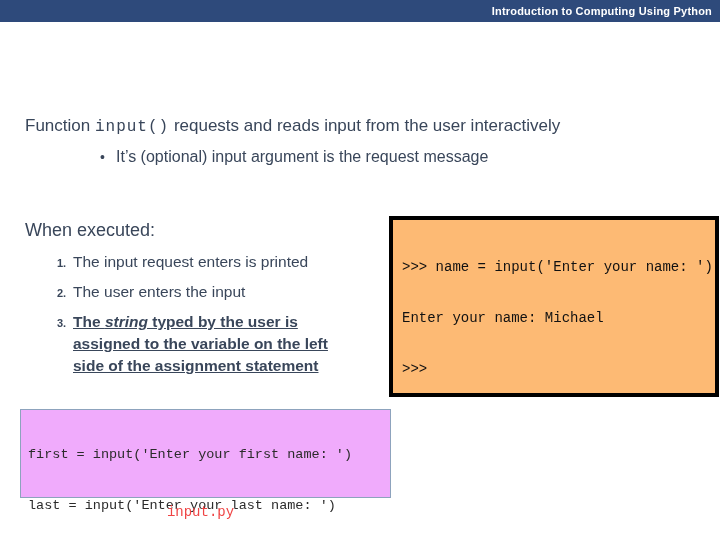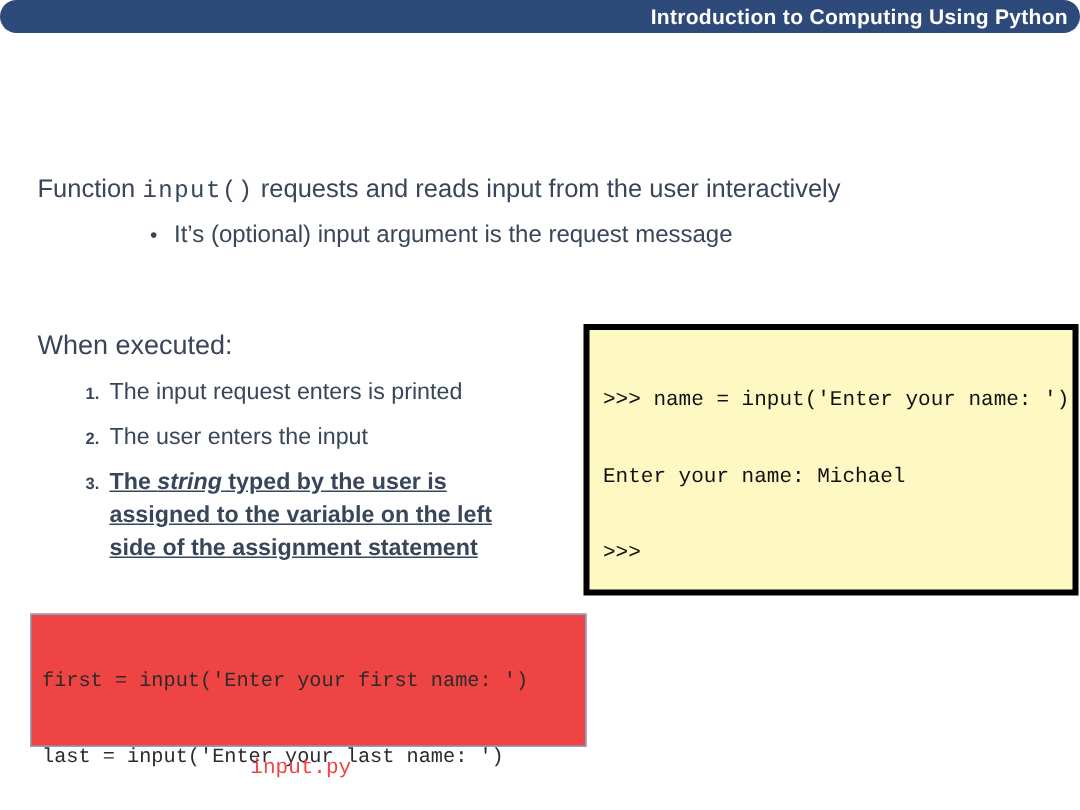--- a/index.html
+++ b/index.html
@@ -2,22 +2,22 @@
 <html><head>
 <meta charset="utf-8">
 <style>
   html,body{margin:0;padding:0;background:#fff;}
   .slide{
     position:relative;width:720px;height:540px;background:#ffffff;overflow:hidden;
     font-family:"Liberation Sans",sans-serif;
   }
   .topbar{
     position:absolute;top:0;left:0;width:720px;height:22px;background:#2e4a7b;
-    color:#ffffff;font-size:14px;font-weight:bold;line-height:22px;text-align:right;
-    padding-right:8px;box-sizing:border-box;letter-spacing:.2px;border-radius:11px;
+    color:#ffffff;font-size:11px;font-weight:bold;line-height:22px;text-align:right;
+    padding-right:8px;box-sizing:border-box;letter-spacing:.2px;
   }
   .title{position:absolute;left:62px;top:36px;color:#151515;font-weight:bold;font-size:29px;white-space:nowrap;}
   .title .title-code{font-family:"Liberation Mono","DejaVu Sans Mono",monospace;font-size:31px;letter-spacing:3px;}
   .bodytext{color:#39465a;}
   .intro-para{position:absolute;left:25px;top:116px;font-size:17px;white-space:nowrap;}
   .inline-code{font-family:"Liberation Mono","DejaVu Sans Mono",monospace;font-size:16px;letter-spacing:1px;}
   .bullet{position:absolute;left:57px;font-size:16px;white-space:nowrap;margin-left:43px;}
   .bullet-1{top:148px;}
   .bullet-2{top:179px;}
   .bullet .dot{display:inline-block;width:16px;font-size:14px;}
@@ -25,27 +25,27 @@
   .step{position:absolute;left:55px;display:flex;align-items:baseline;}
   .step-1{top:253px;}
   .step-2{top:283px;}
   .step-3{top:311px;}
   .step-num{width:18px;flex:0 0 18px;font-size:11px;font-weight:bold;text-align:left;padding-left:2px;box-sizing:border-box;}
   .step-text{font-size:15.5px;}
   .step-2 .step-text{font-weight:normal;}
   .step-3 .step-text{font-weight:bold;max-width:268px;line-height:22px;text-decoration:underline;}
   .shell-box{
     position:absolute;left:389px;top:216px;width:330px;height:181px;box-sizing:border-box;
-    background:#fef9c3;border:4px solid #000000;
+    background:#fdba74;border:4px solid #000000;
     font-family:"Liberation Mono","DejaVu Sans Mono",monospace;font-size:14px;line-height:17px;
     color:#111111;padding:5px 12px 0 9px;white-space:pre;
   }
   .code-box{
     position:absolute;left:20px;top:409px;width:371px;height:89px;box-sizing:border-box;
-    background:#ef4444;border:1px solid #8da3bd;
+    background:#f0abfc;border:1px solid #8da3bd;
     font-family:"Liberation Mono","DejaVu Sans Mono",monospace;font-size:13.5px;line-height:17px;
     padding:2px 0 0 7px;white-space:pre;
   }
   .code-line.dark{color:#2b2b2b;}
   .caption{
     position:absolute;left:20px;top:504px;width:371px;box-sizing:border-box;
     text-align:center;padding-right:10px;
     font-family:"Liberation Mono","DejaVu Sans Mono",monospace;font-size:14px;color:#ef4444;
   }
 </style>

